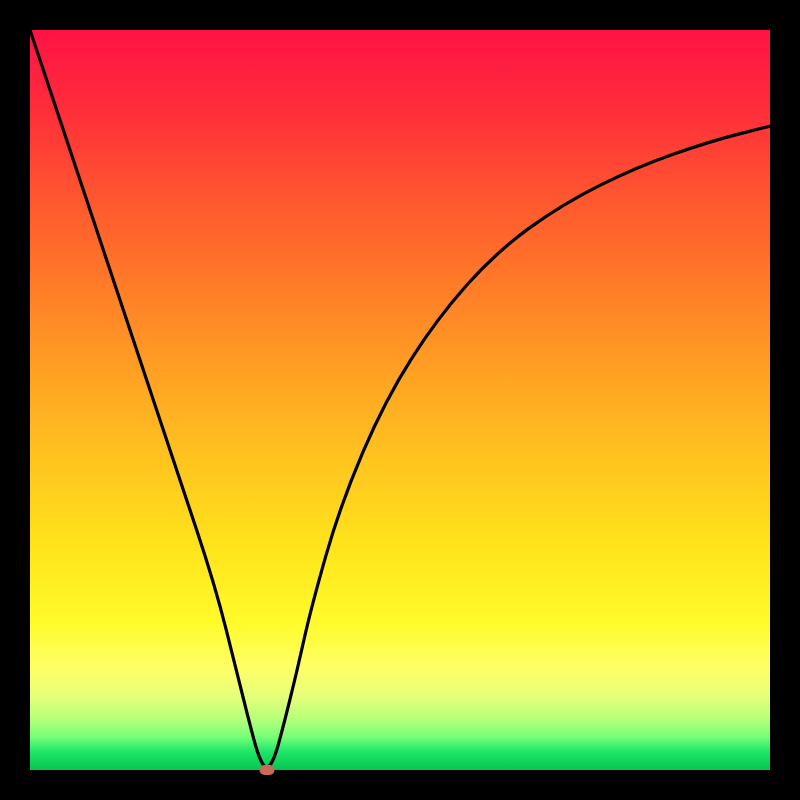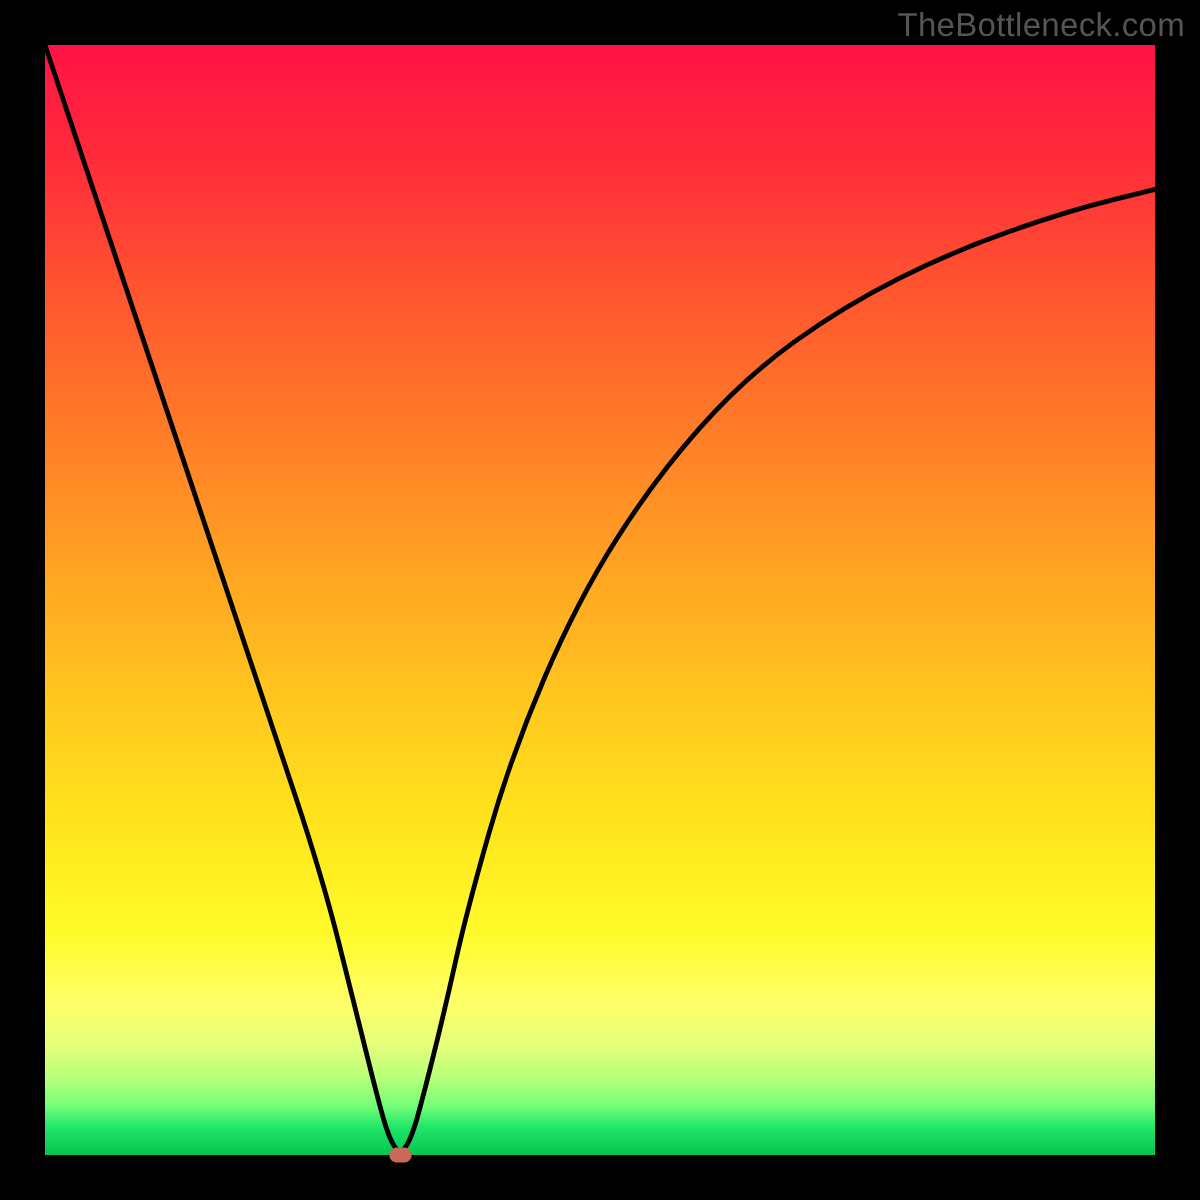--- a/index.html
+++ b/index.html
@@ -65,21 +65,20 @@
     background: #c86a5a;
     border-radius: 5px;
     transform: translate(-50%, -50%);
   }
 </style>
 </head>
 <body>
 
 <div class="container">
 
-  <div class="attribution">TheBottleneck.com</div>
 
   <div class="plot-area">
     <svg class="curve" viewBox="0 0 740 740" preserveAspectRatio="none">
       <path fill="none" stroke="#000" stroke-width="3.2" stroke-linecap="round" stroke-linejoin="round" d="M 0.0 0.0 Q 0.0 0.0 18.5 55.5 Q 37.0 111.0 55.5 166.5 Q 74.0 222.0 92.5 277.5 Q 111.0 333.0 129.5 388.5 Q 148.0 444.0 166.5 499.5 Q 185.0 555.0 196.1 599.4 Q 207.2 643.8 214.6 673.4 Q 222.0 703.0 225.7 716.0 Q 229.4 728.9 233.1 734.5 Q 236.8 740.0 240.5 734.5 Q 244.2 728.9 247.9 716.0 Q 251.6 703.0 259.0 673.4 Q 266.4 643.8 273.8 610.5 Q 281.2 577.2 296.0 525.4 Q 310.8 473.6 333.0 421.8 Q 355.2 370.0 381.1 329.3 Q 407.0 288.6 436.6 255.3 Q 466.2 222.0 499.5 197.9 Q 532.8 173.9 569.8 155.4 Q 606.8 136.9 643.8 124.0 Q 680.8 111.0 710.4 103.6 T 740.0 96.2"></path>
     </svg>
     <div class="min-marker" style="left:236.8px; top:740.0px;"></div>
   </div>
 
 </div>
 

